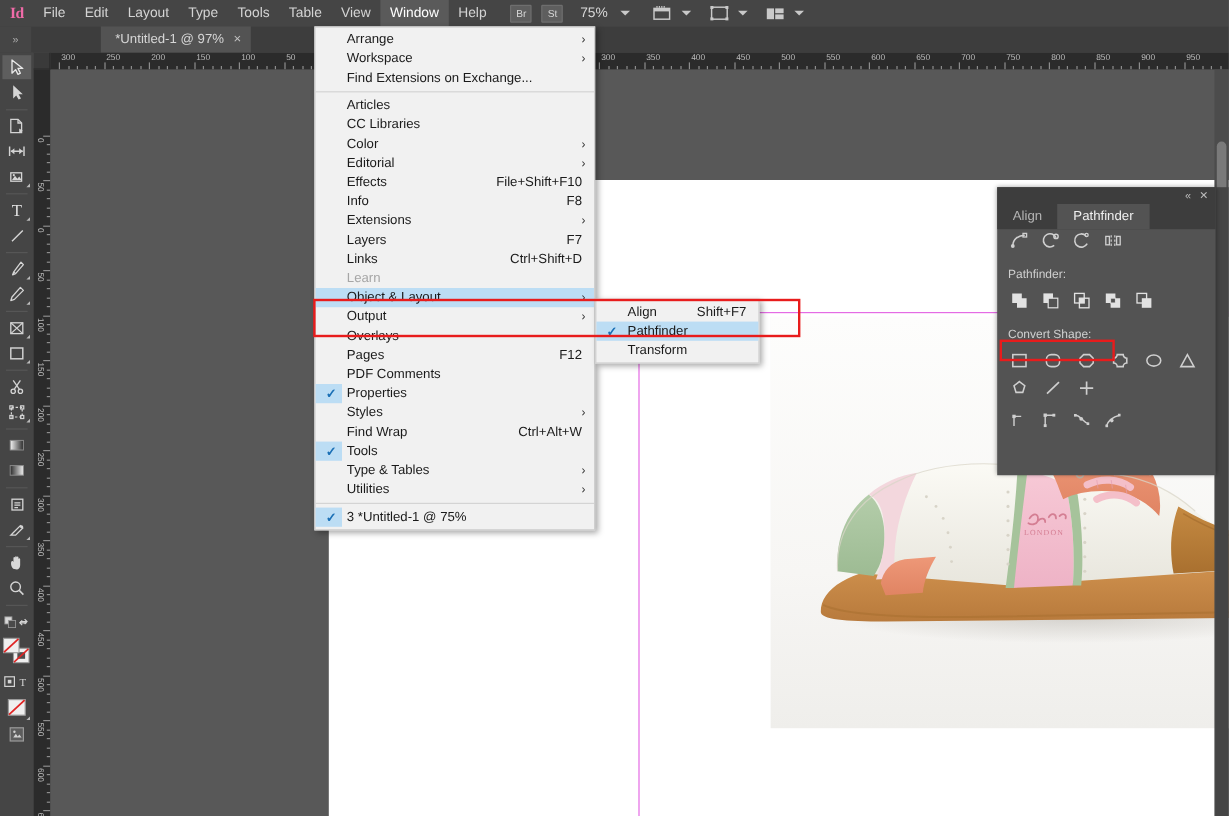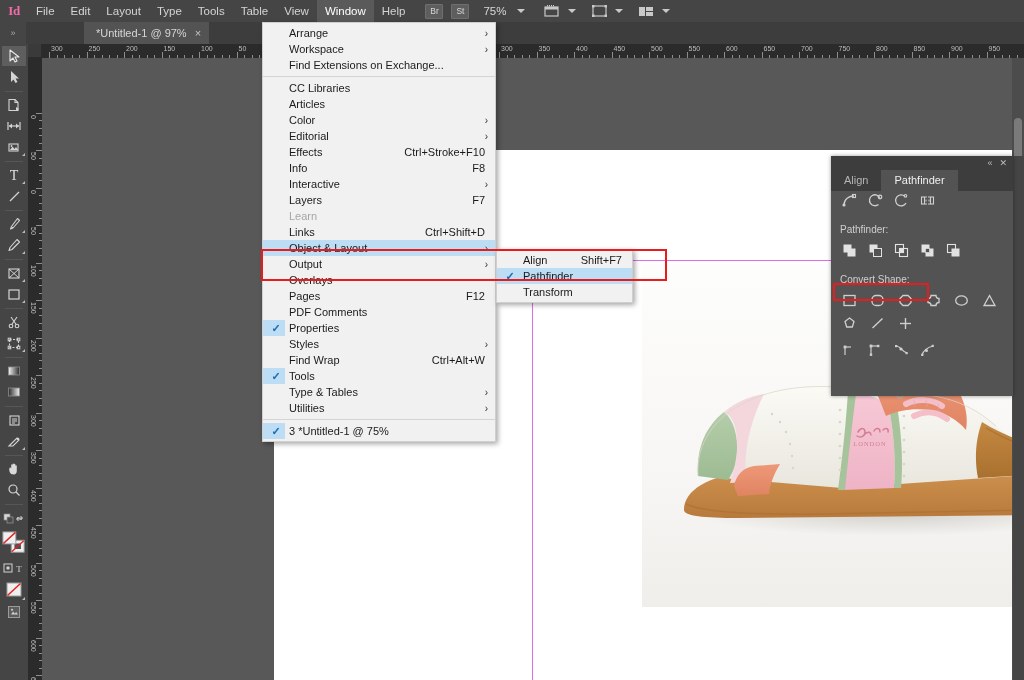--- a/index.html
+++ b/index.html
@@ -846,55 +846,55 @@
       </div>
       <div class="mrow">
         <span class="lbl">Workspace</span>
         <span class="arrow">›</span>
       </div>
       <div class="mrow">
         <span class="lbl">Find Extensions on Exchange...</span>
       </div>
       <div class="msep"></div>
       <div class="mrow">
+        <span class="lbl">Articles</span>
+      </div>
+      <div class="mrow">
         <span class="lbl">CC Libraries</span>
-      </div>
-      <div class="mrow">
-        <span class="lbl">Articles</span>
       </div>
       <div class="mrow">
         <span class="lbl">Color</span>
         <span class="arrow">›</span>
       </div>
       <div class="mrow">
         <span class="lbl">Editorial</span>
         <span class="arrow">›</span>
       </div>
       <div class="mrow">
         <span class="lbl">Effects</span>
-        <span class="sc">Ctrl+Stroke+F10</span>
+        <span class="sc">File+Shift+F10</span>
       </div>
       <div class="mrow">
         <span class="lbl">Info</span>
         <span class="sc">F8</span>
       </div>
       <div class="mrow">
-        <span class="lbl">Interactive</span>
+        <span class="lbl">Extensions</span>
         <span class="arrow">›</span>
       </div>
       <div class="mrow">
         <span class="lbl">Layers</span>
         <span class="sc">F7</span>
       </div>
+      <div class="mrow">
+        <span class="lbl">Links</span>
+        <span class="sc">Ctrl+Shift+D</span>
+      </div>
       <div class="mrow dis">
         <span class="lbl">Learn</span>
-      </div>
-      <div class="mrow">
-        <span class="lbl">Links</span>
-        <span class="sc">Ctrl+Shift+D</span>
       </div>
       <div class="mrow hl">
         <span class="lbl">Object &amp; Layout</span>
         <span class="arrow">›</span>
       </div>
       <div class="mrow">
         <span class="lbl">Output</span>
         <span class="arrow">›</span>
       </div>
       <div class="mrow">

